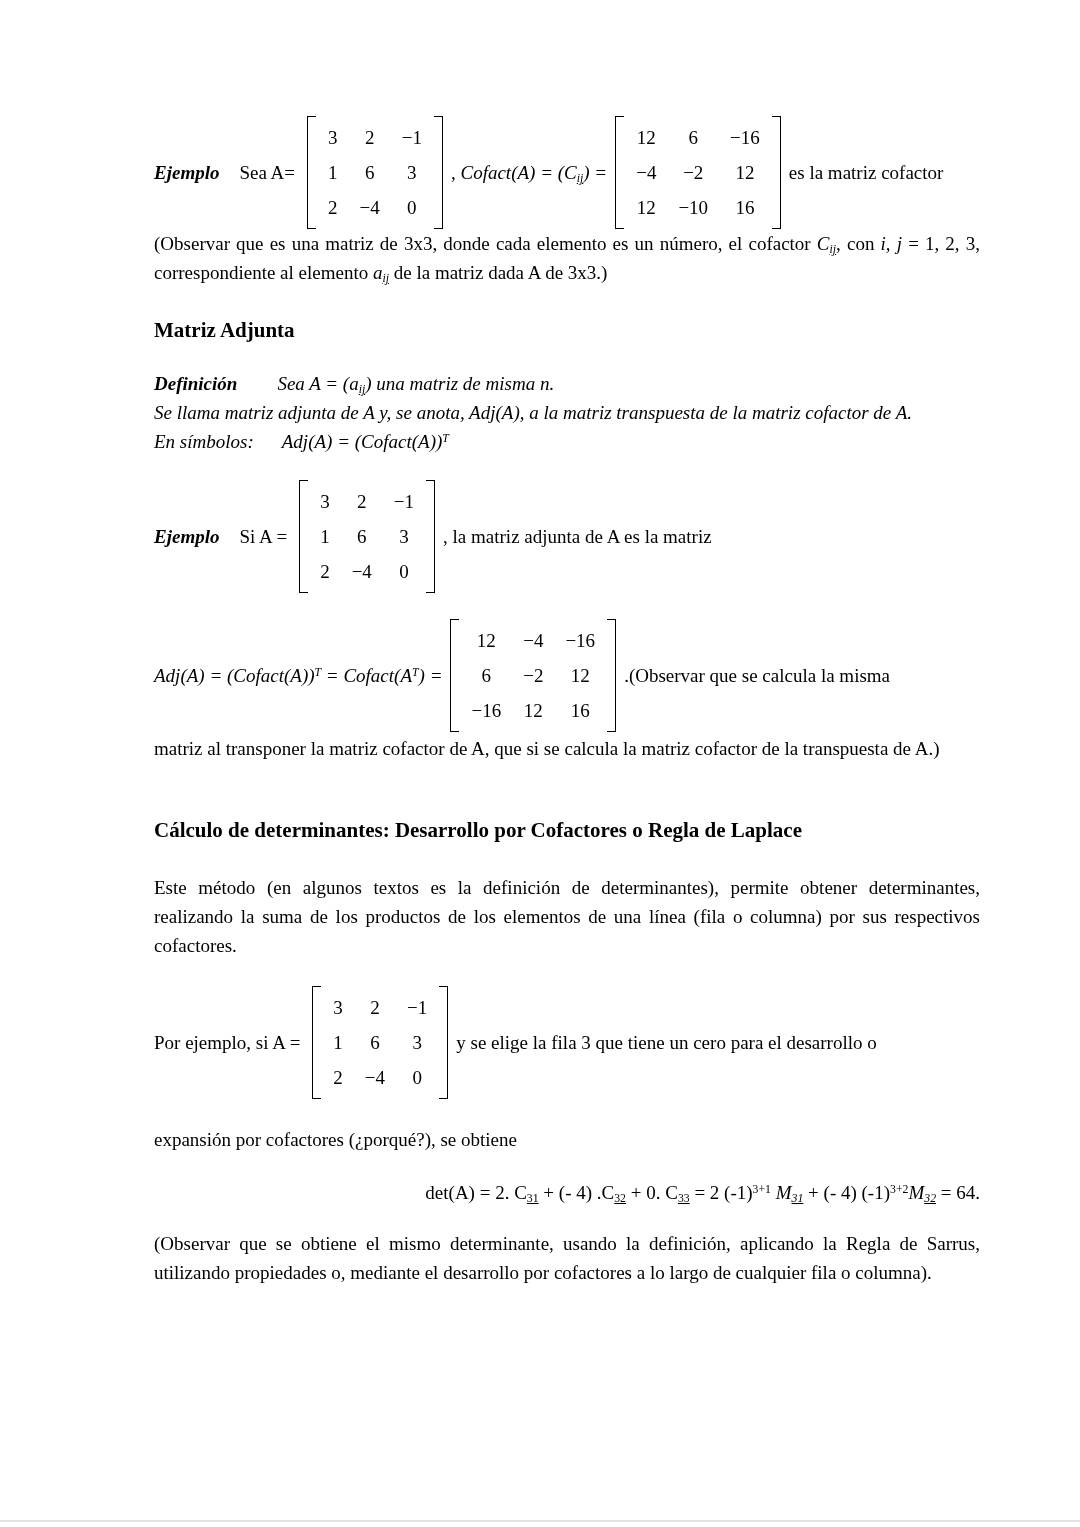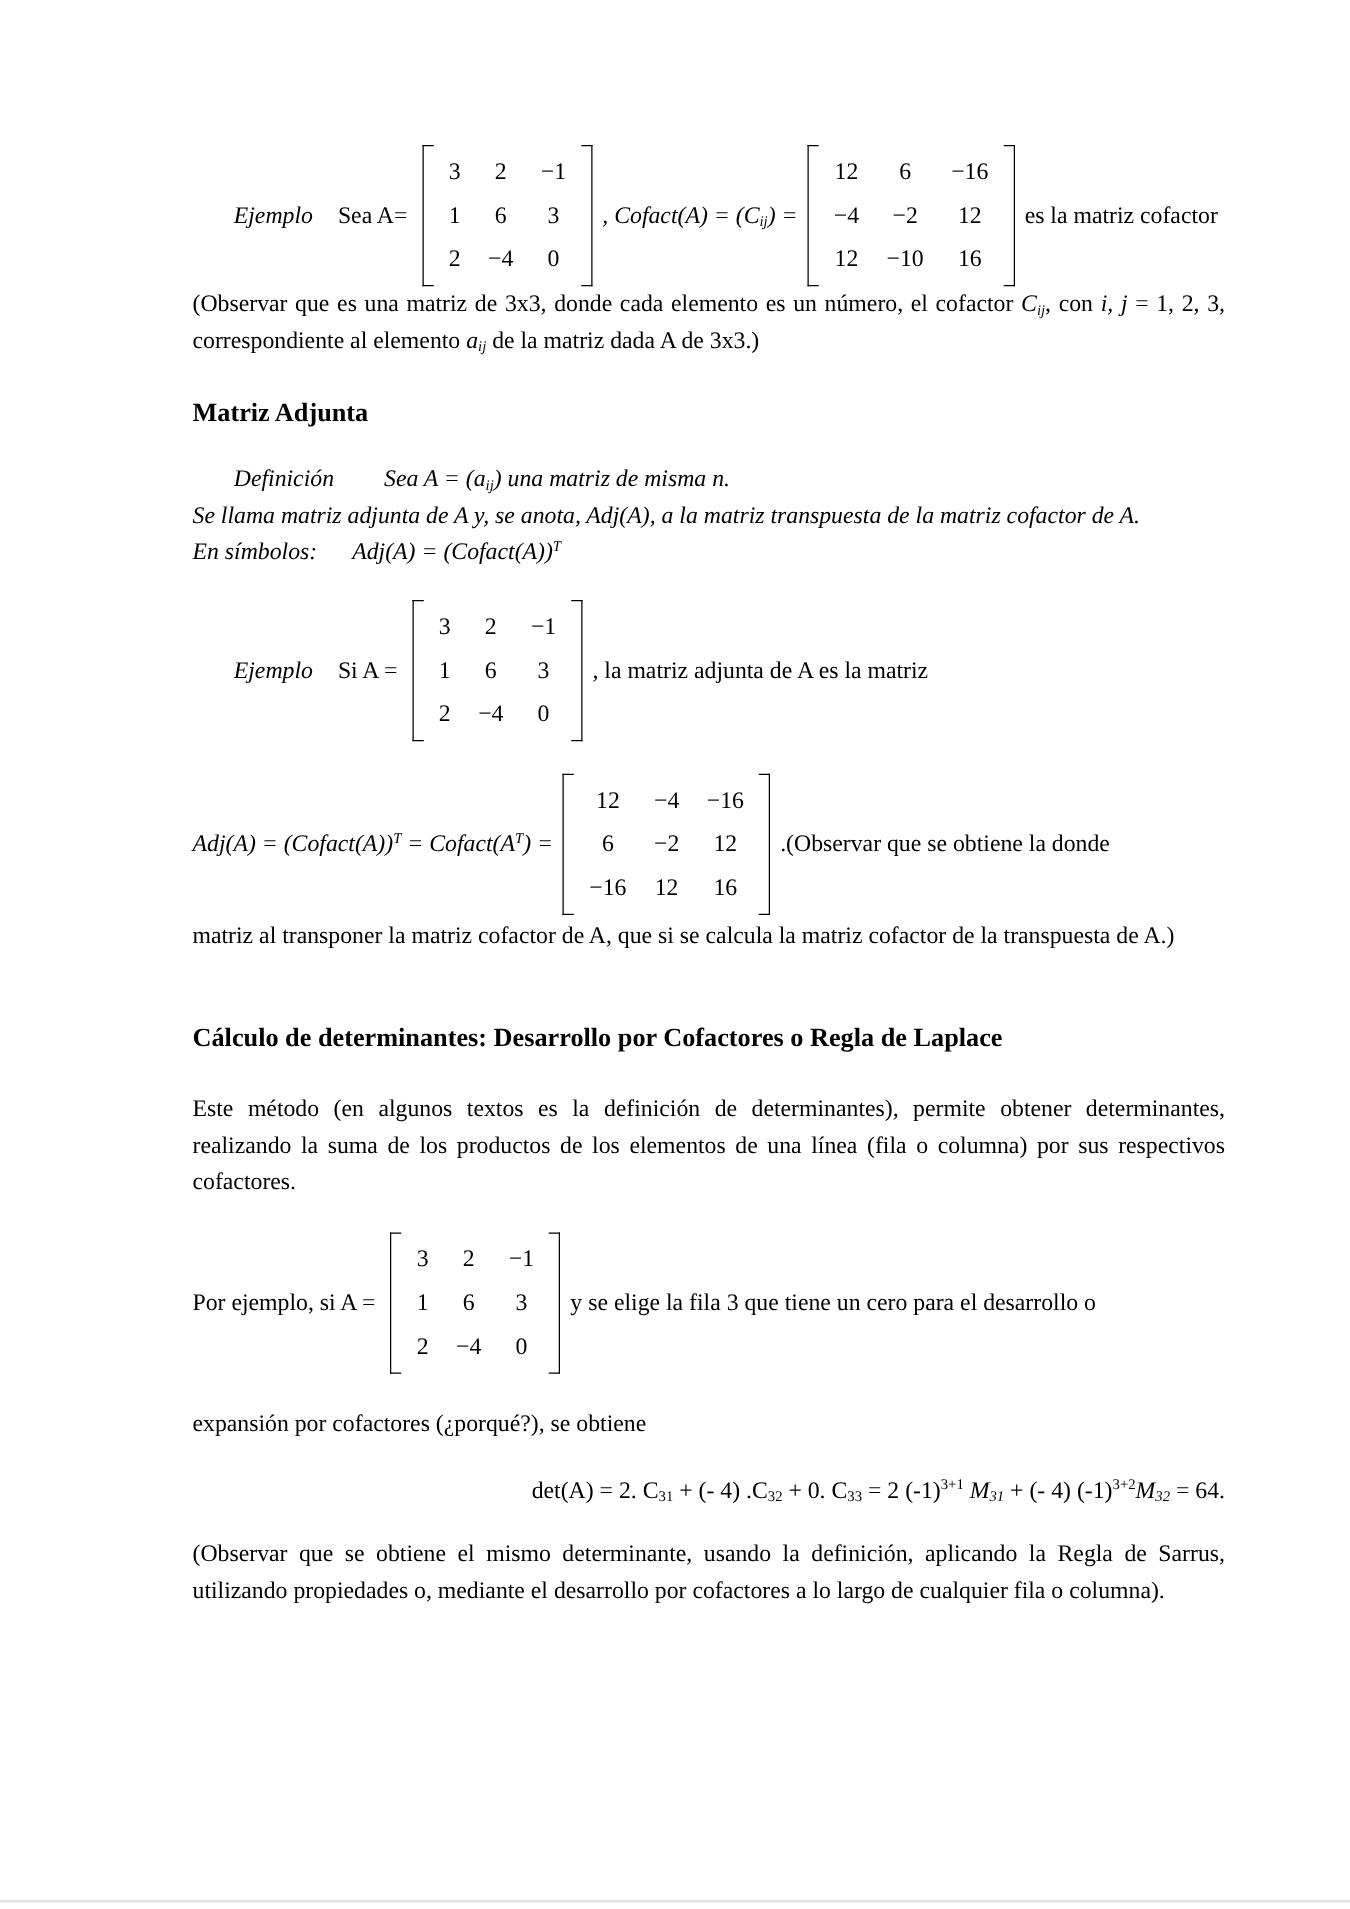--- a/index.html
+++ b/index.html
@@ -1,26 +1,26 @@
 <!DOCTYPE html>
 <html><head>
 <meta charset="utf-8">
 <style>
   * { margin:0; padding:0; box-sizing:border-box; }
   html,body { background:#ffffff; }
   body { font-family:"Liberation Serif", serif; color:#000; }
   .page { position:relative; width:1080px; height:1527px; background:#fff; overflow:hidden; }
   .content { padding:116px 100px 0 154px; font-size:19px; line-height:29px; }
 
-  .bi { font-weight:normal; font-style:italic;margin-left:33px; }
+  .bi { font-weight:bold; font-style:italic; }
   .it { font-style:italic; }
   .just { text-align:justify; }
 
   sub, sup { font-size:0.62em; line-height:0; }
-  sub { vertical-align:-0.25em; }
+  sub { vertical-align:-0.25em;text-decoration:underline; }
   sup { vertical-align:0.55em; }
 
   .mrow { display:flex; align-items:center; flex-wrap:nowrap; gap:8px; }
   .mr12 { margin-right:12px; }
   .mr4  { margin-right:4px;text-align:center; }
 
   .matrix { display:inline-grid; position:relative; padding:6px 10px; text-align:center; row-gap:4px; flex:0 0 auto; }
   .matrix::before, .matrix::after {
     content:""; position:absolute; top:0; bottom:0; width:8px;
     border-top:1.7px solid #000; border-bottom:1.7px solid #000;
@@ -117,21 +117,21 @@
           <div class="mcell">12</div>
           <div class="mcell">−4</div>
           <div class="mcell">−16</div>
           <div class="mcell">6</div>
           <div class="mcell">−2</div>
           <div class="mcell">12</div>
           <div class="mcell">−16</div>
           <div class="mcell">12</div>
           <div class="mcell">16</div>
         </span>
-      <span>.(Observar que se obtiene la donde</span>
+      <span>.(Observar que se calcula la misma</span>
     </div>
 
     <p class="just mt2">matriz al transponer la matriz cofactor de A, que si se calcula la matriz cofactor de la transpuesta de A.)</p>
 
     <h2 class="sect mt52">Cálculo de determinantes: Desarrollo por Cofactores o Regla de Laplace</h2>
 
     <p class="just mt28">Este método (en algunos textos es la definición de determinantes), permite obtener determinantes, realizando la suma de los productos de los elementos de una línea (fila o columna) por sus respectivos cofactores.</p>
 
     <div class="mrow mt26">
       <span class="mr4">Por ejemplo, si A  =</span>

